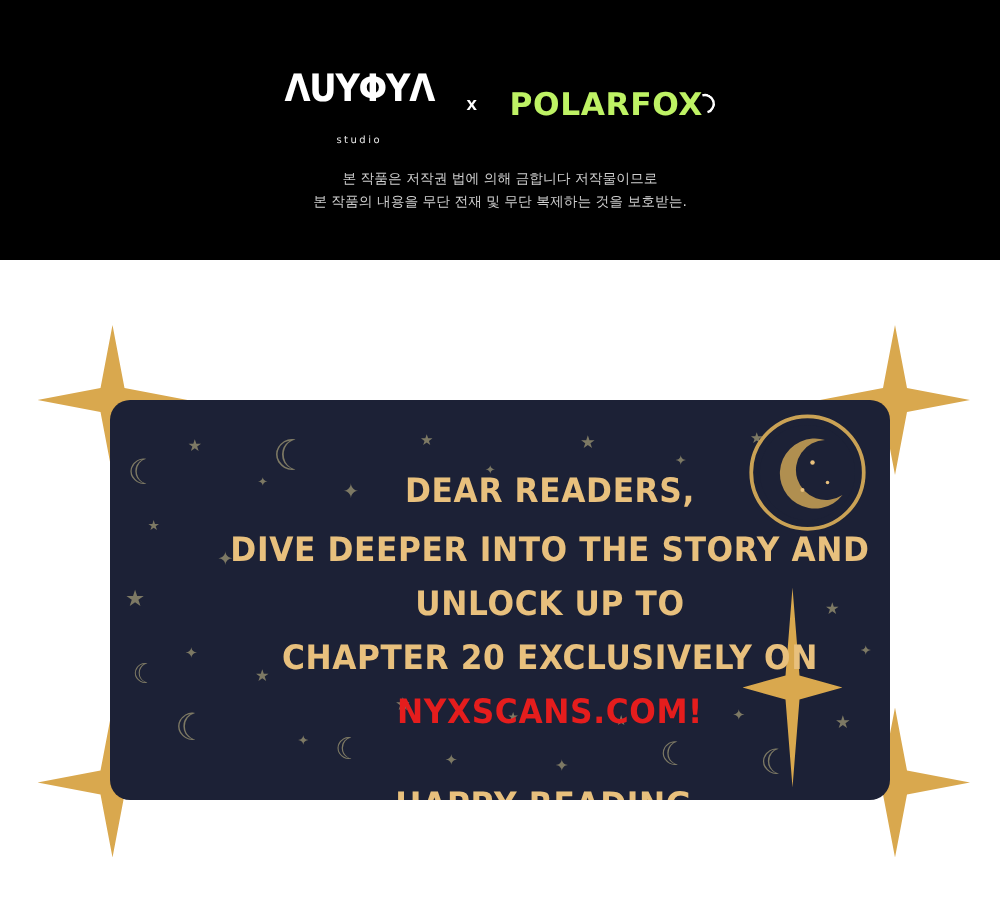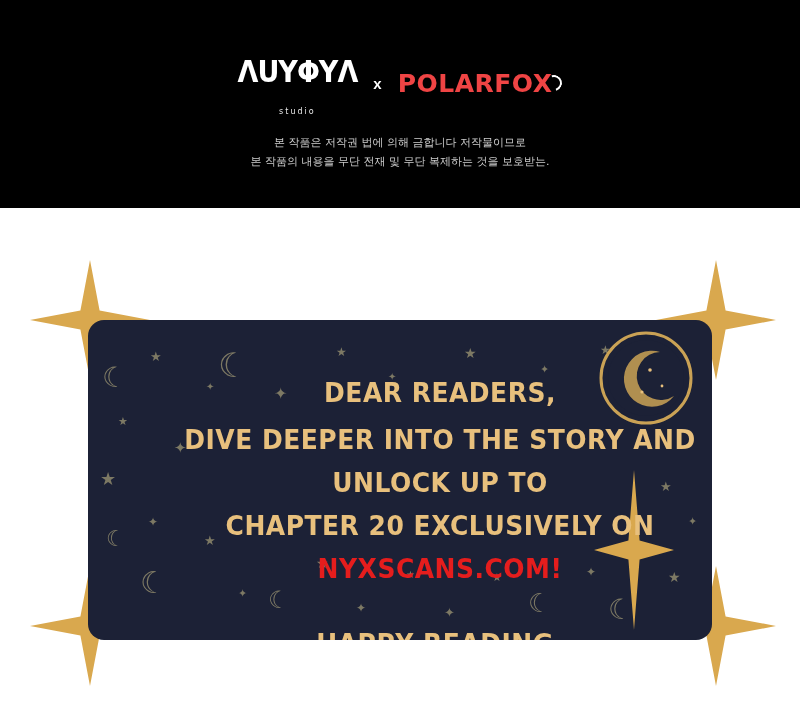--- a/index.html
+++ b/index.html
@@ -23,21 +23,21 @@
     overflow: hidden;
   }
   .logo-row {
     position: absolute;
     top: 58px;
     left: 0;
     width: 800px;
     display: flex;
     justify-content: center;
     align-items: center;
-    gap: 14px;
+    gap: 24px;
   }
   .nyx-logo {
     display: flex;
     flex-direction: column;
     align-items: center;
     line-height: 1;
   }
   .nyx-mark {
     color: #ffffff;
     font-family: "DejaVu Sans", sans-serif;
@@ -55,21 +55,21 @@
   }
   .x-sep {
     color: #ffffff;
     font-size: 15px;
     font-weight: bold;
     margin: 0 2px;
     position: relative;
     top: -4px;
   }
   .polarfox {
-    color: #ef4444;
+    color: #bef264;
     font-size: 25px;
     font-weight: bold;
     letter-spacing: 0.5px;
     position: relative;
     top: -4px;
     font-family: "DejaVu Sans", sans-serif;
   }
   .fox-tail {
     display: inline-block;
     width: 12px;

